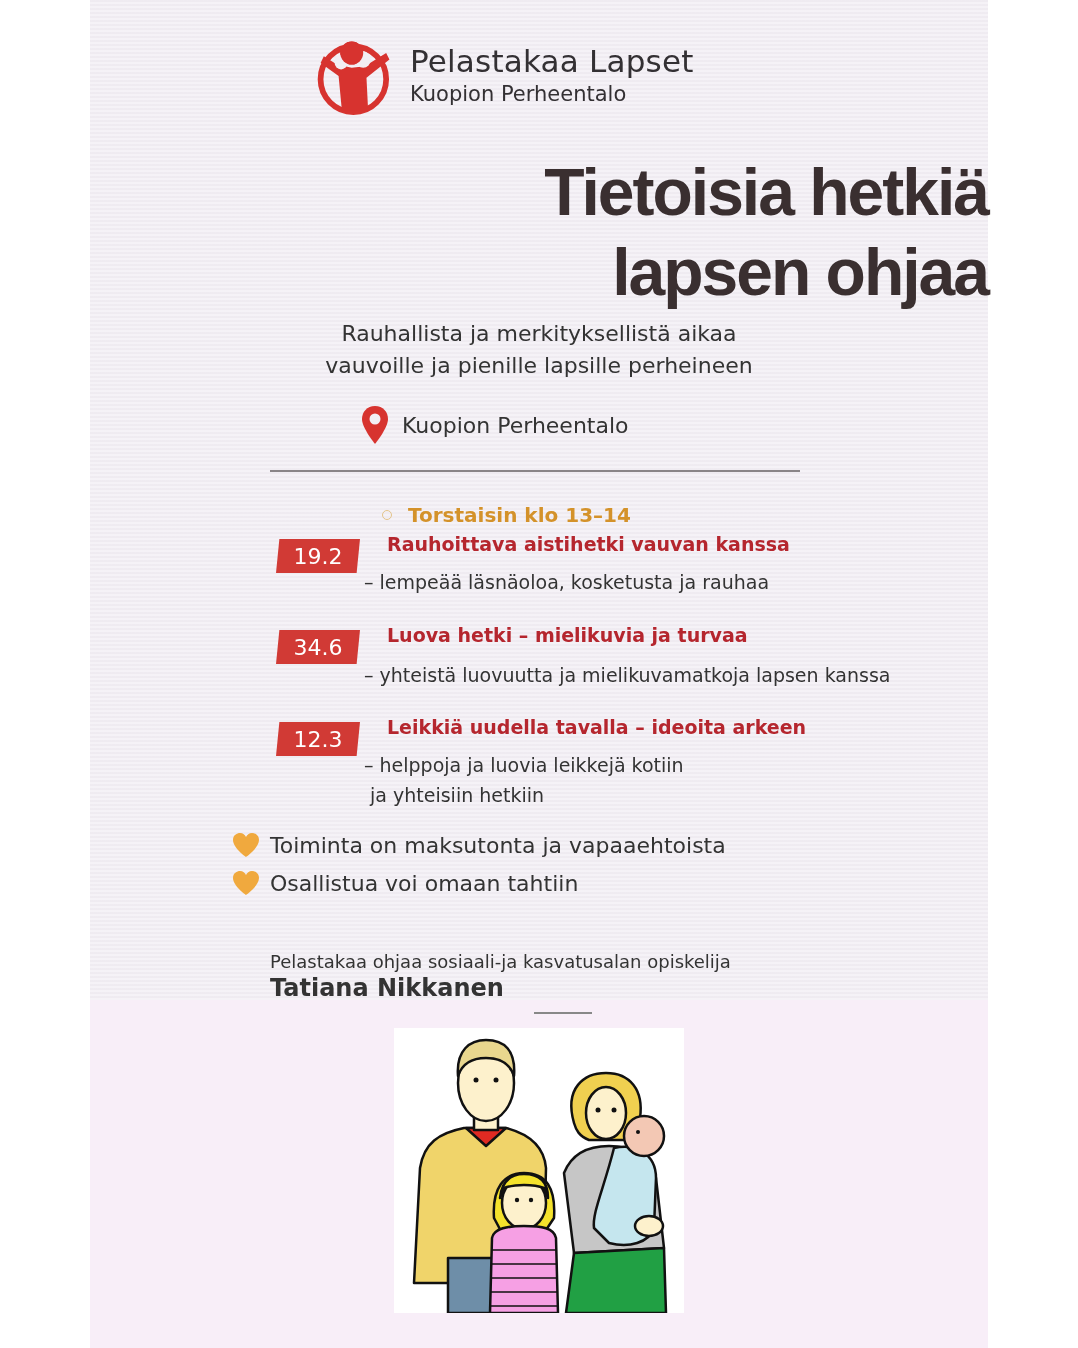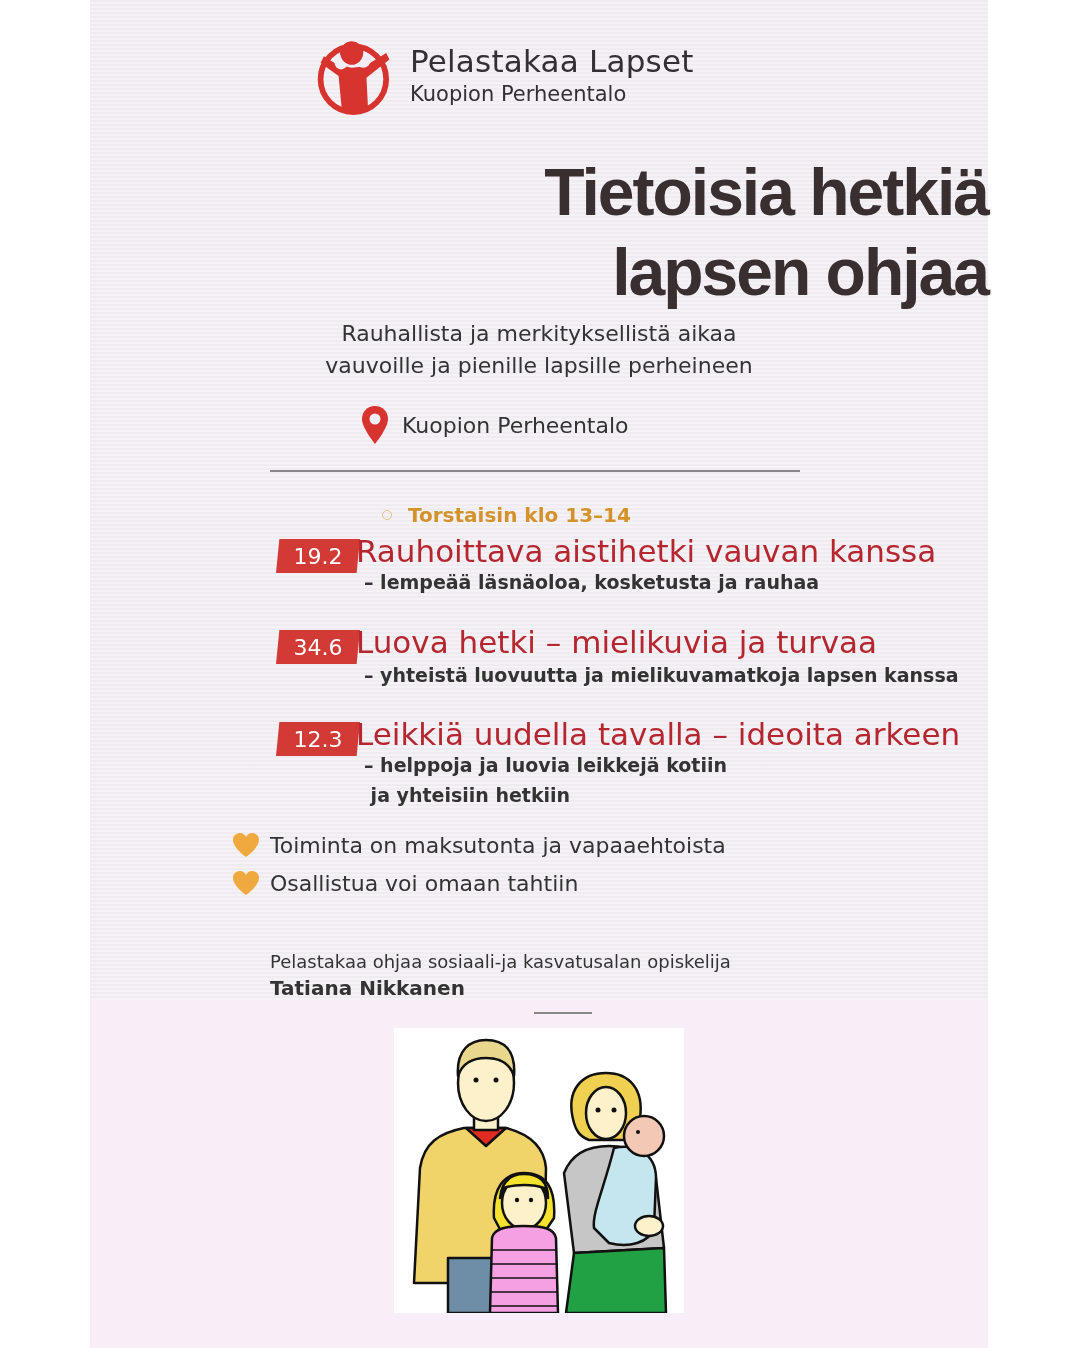--- a/index.html
+++ b/index.html
@@ -43,31 +43,31 @@
     .schedule .dot { width: 8px; height: 8px; border: 1.5px solid #e4c48a; border-radius: 50%; margin-right: 16px; }
     .schedule-text { font-size: 20px; font-weight: bold; color: #d4922a; }
 
     .event { position: absolute; left: 186px; }
     .date-badge {
       position: absolute; left: 0; top: 6px; width: 84px; height: 34px;
       background: #d13a35; color: #fff; font-weight: normal; font-size: 22px;
       display: flex; align-items: center; justify-content: center;
       clip-path: polygon(4% 0, 100% 0, 96% 100%, 0 100%);
     }
-    .event-title { position: absolute; left: 80px; top: 0; white-space: nowrap; font-size: 31px; font-weight: normal; color: #b5262e; }
-    .event-desc { position: absolute; left: 88px; top: 34px; white-space: nowrap; font-size: 19px; color: #333; line-height: 30px; font-weight: bold; }
+    .event-title { position: absolute; left: 111px; top: 0; white-space: nowrap; font-size: 19px; font-weight: bold; color: #b5262e; }
+    .event-desc { position: absolute; left: 88px; top: 34px; white-space: nowrap; font-size: 19px; color: #333; line-height: 30px; }
 
     .features { position: absolute; left: 142px; top: 826px; }
     .feature { display: flex; align-items: center; height: 38px; }
     .feature svg { width: 28px; height: 26px; margin-right: 10px; }
     .feature-text { font-size: 22px; color: #333; }
 
     .credits { position: absolute; left: 180px; top: 950px; }
     .credits-role { font-size: 18px; color: #333; line-height: 24px; }
-    .credits-name { font-size: 20px; font-weight: bold; color: #333; line-height: 28px; }
+    .credits-name { font-size: 24px; font-weight: bold; color: #333; line-height: 28px; }
     .short-rule { position: absolute; left: 444px; top: 1012px; width: 58px; height: 2px; background: #888; }
 
     .illustration { position: absolute; left: 304px; top: 1028px; width: 290px; height: 285px; background: #ffffff; }
   </style>
 </head>
 <body>
 
 <div class="poster">
   <div class="poster-lower"></div>
 

